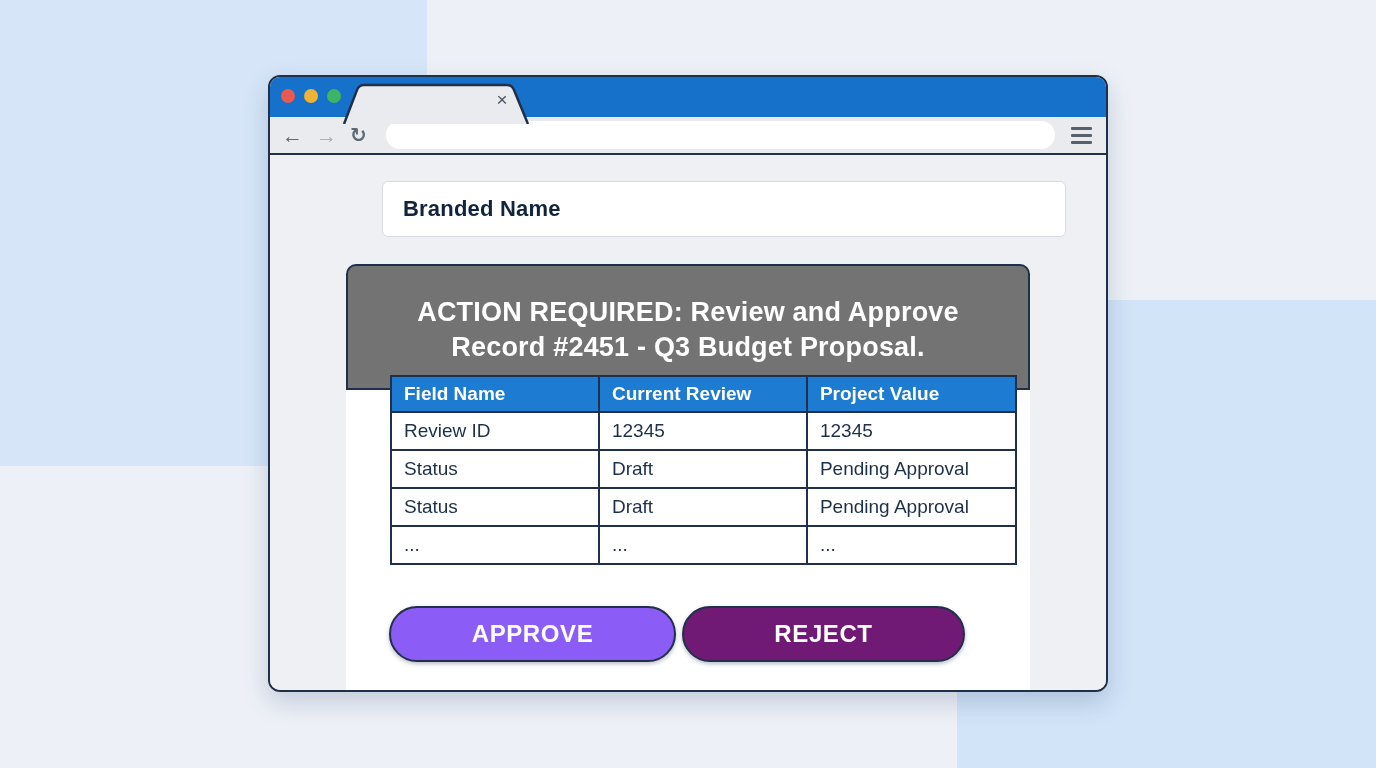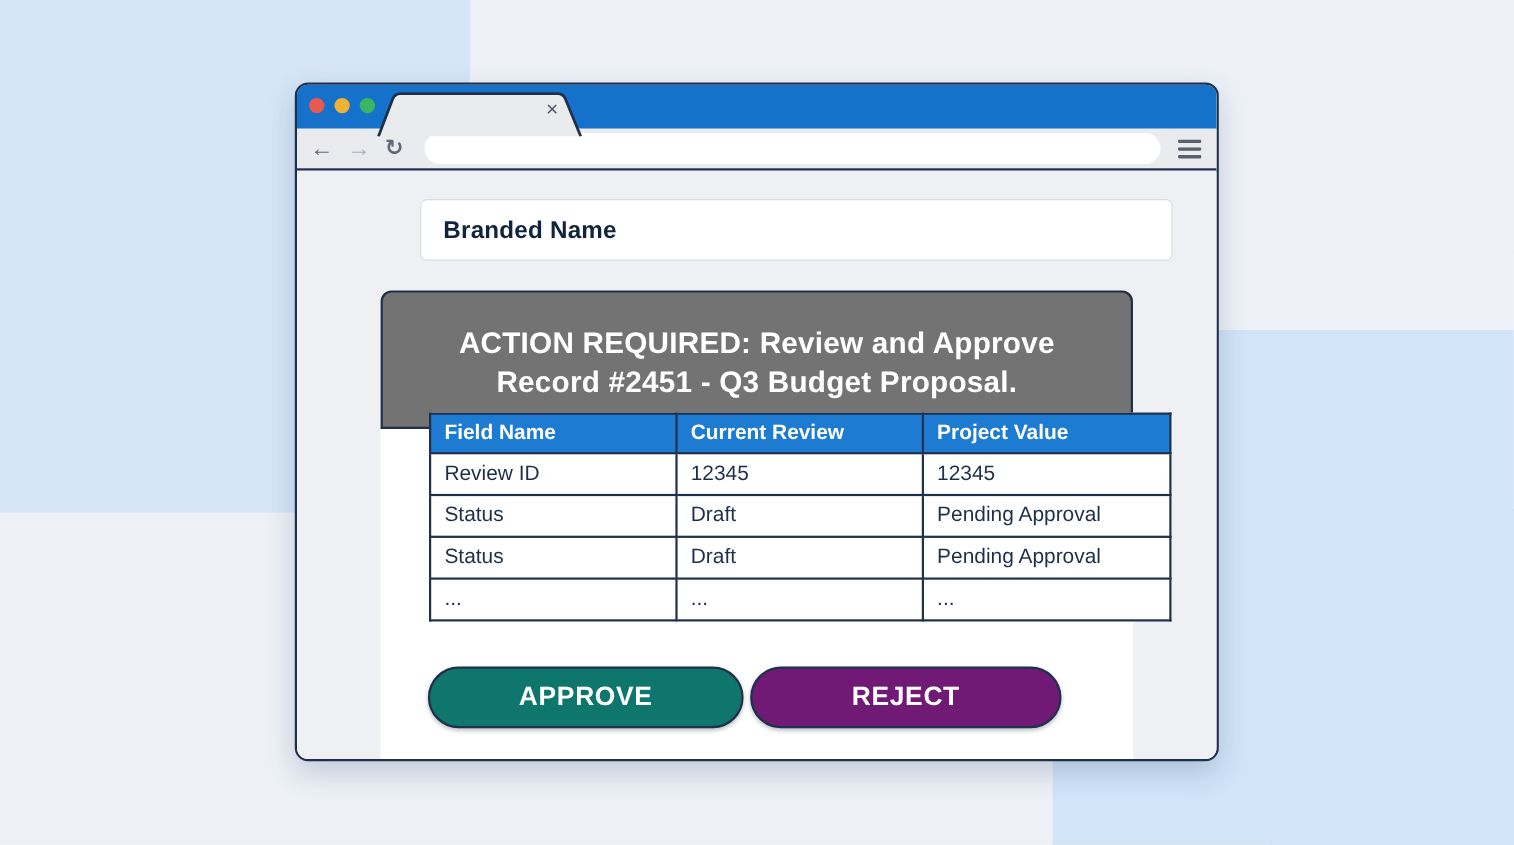--- a/index.html
+++ b/index.html
@@ -44,32 +44,32 @@
   .brand-title { font-size:22px; font-weight:bold; color:#10243d; letter-spacing:.2px; }
 
   .card-body { position:absolute; left:76px; top:233px; width:684px; bottom:0;
                background:#ffffff; z-index:1; }
 
   .banner { position:absolute; left:76px; top:107px; width:684px; height:126px;
             background:#737373; border:2px solid #20304a; border-radius:10px 10px 0 0;
             z-index:2; text-align:center; padding-top:29px; }
   .banner div { color:#ffffff; font-size:27px; font-weight:bold; line-height:35px; letter-spacing:.2px; }
 
-  table.review { position:absolute; left:120px; top:218px; width:675px; z-index:3;
+  table.review { position:absolute; left:120px; top:218px; width:627px; z-index:3;
                  border-collapse:collapse; background:#ffffff; }
   table.review th { background:#1d7bd2; color:#ffffff; font-size:19px; font-weight:bold;
                     text-align:left; padding:0 12px; height:36px; border:2px solid #20304a; }
   table.review td { color:#1d3049; font-size:19px; text-align:left;
                     padding:0 12px; height:38px; border:2px solid #20304a; }
 
   .btn { position:absolute; top:449px; height:56px; border-radius:28px; z-index:3;
          border:2px solid #20304a; color:#ffffff; font-size:24px; font-weight:bold;
          letter-spacing:.6px; font-family:inherit; cursor:pointer;
          box-shadow:0 2px 4px rgba(15,30,55,.30); }
-  .btn-approve { left:119px; width:287px; background:#0f766e; }
+  .btn-approve { left:119px; width:287px; background:#8b5cf6; }
   .btn-reject  { left:412px; width:283px; background:#701a75; }
 </style>
 </head>
 <body>
 
 <div class="backdrop">
   <div class="bg-panel-a"></div>
   <div class="bg-panel-b"></div>
 </div>
 

